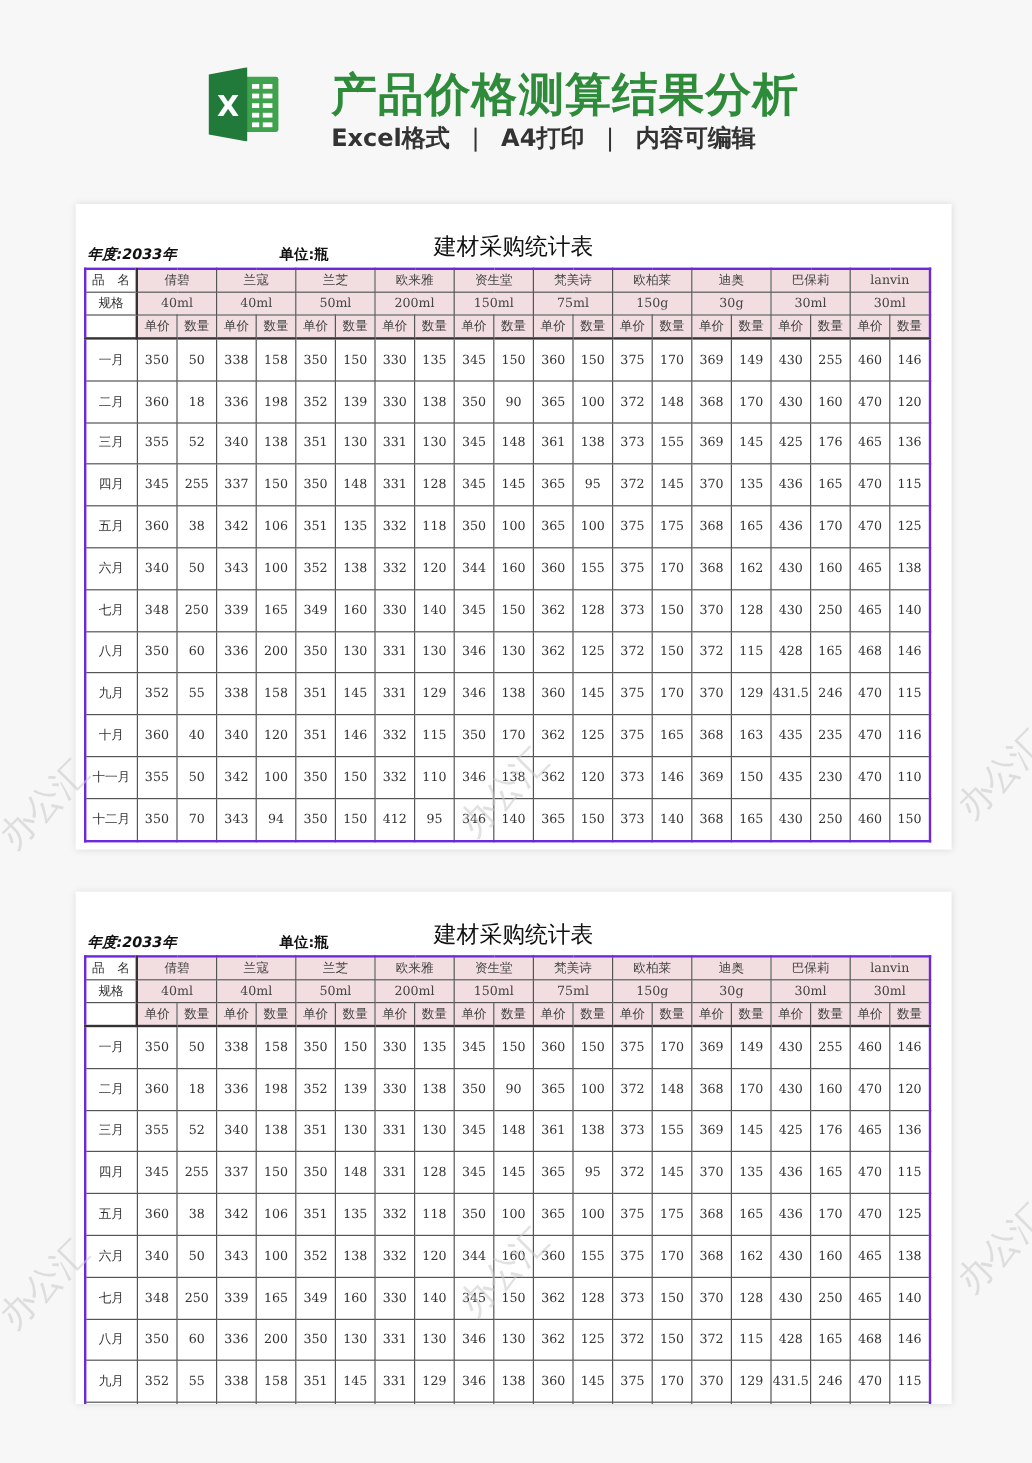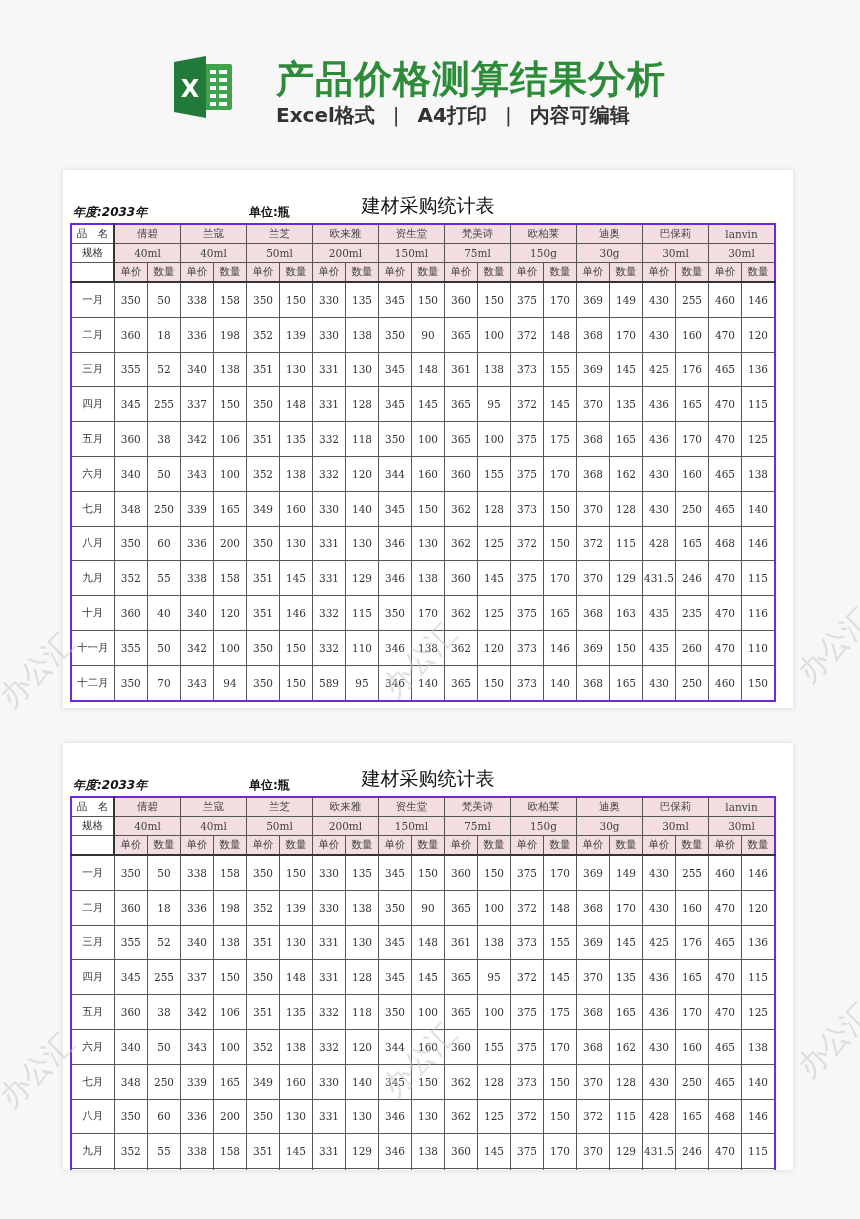--- a/index.html
+++ b/index.html
@@ -8,21 +8,21 @@
   .xl-icon{position:absolute;left:172px;top:56px;width:62px;height:62px;}
   .title{position:absolute;left:276px;top:54px;font-size:38px;font-weight:bold;color:#2e8b3a;letter-spacing:1px;white-space:nowrap;}
   .subtitle{position:absolute;left:276px;top:102px;font-size:20px;font-weight:bold;color:#333;white-space:nowrap;}
   .subtitle .sep{display:inline-block;margin:0 18px;font-weight:normal;}
   .sheet{position:absolute;left:63px;width:730px;background:#fff;box-shadow:0 0 6px rgba(0,0,0,0.12);overflow:hidden;}
   .sheet1{top:170px;height:538px;}
   .sheet2{top:743px;height:427px;}
   .sheet-title{position:absolute;left:0;right:0;top:6px;text-align:center;font-family:"DejaVu Serif","Liberation Serif",serif;font-size:19px;color:#111;margin-top:17px;}
   .meta{position:absolute;top:34px;font-size:12px;font-weight:bold;color:#111;}
   .meta.year{left:10px;font-style:italic;}
-  .meta.unit{left:186px;}
+  .meta.unit{left:170px;}
   table.grid{position:absolute;left:7px;top:53px;border-collapse:collapse;font-family:"DejaVu Serif","Liberation Serif",serif;font-size:10.5px;color:#333;table-layout:fixed;}
   table.grid td{border:1px solid #555;text-align:center;padding:0;overflow:hidden;white-space:nowrap;}
   table.grid{border:2px solid #6d28d9;}
   td.lbl{width:41px;color:#333;}
   td.c{width:32px;}
   tr.h1 td,tr.h2 td{height:18px;}
   tr.h3 td{height:18px;}
   tr.h1 td.pink,tr.h2 td.pink,tr.h3 td.pink{background:#f2dde0;color:#444;}
   tr.data td{height:33.8px;}
   td.month{border-right:2px solid #333;}
@@ -354,33 +354,33 @@
           <td class="c">110</td>
           <td class="c">346</td>
           <td class="c">138</td>
           <td class="c">362</td>
           <td class="c">120</td>
           <td class="c">373</td>
           <td class="c">146</td>
           <td class="c">369</td>
           <td class="c">150</td>
           <td class="c">435</td>
-          <td class="c">260</td>
+          <td class="c">230</td>
           <td class="c">470</td>
           <td class="c">110</td>
         </tr>
         <tr class="data">
           <td class="lbl month">十二月</td>
           <td class="c">350</td>
           <td class="c">70</td>
           <td class="c">343</td>
           <td class="c">94</td>
           <td class="c">350</td>
           <td class="c">150</td>
-          <td class="c">589</td>
+          <td class="c">412</td>
           <td class="c">95</td>
           <td class="c">346</td>
           <td class="c">140</td>
           <td class="c">365</td>
           <td class="c">150</td>
           <td class="c">373</td>
           <td class="c">140</td>
           <td class="c">368</td>
           <td class="c">165</td>
           <td class="c">430</td>

